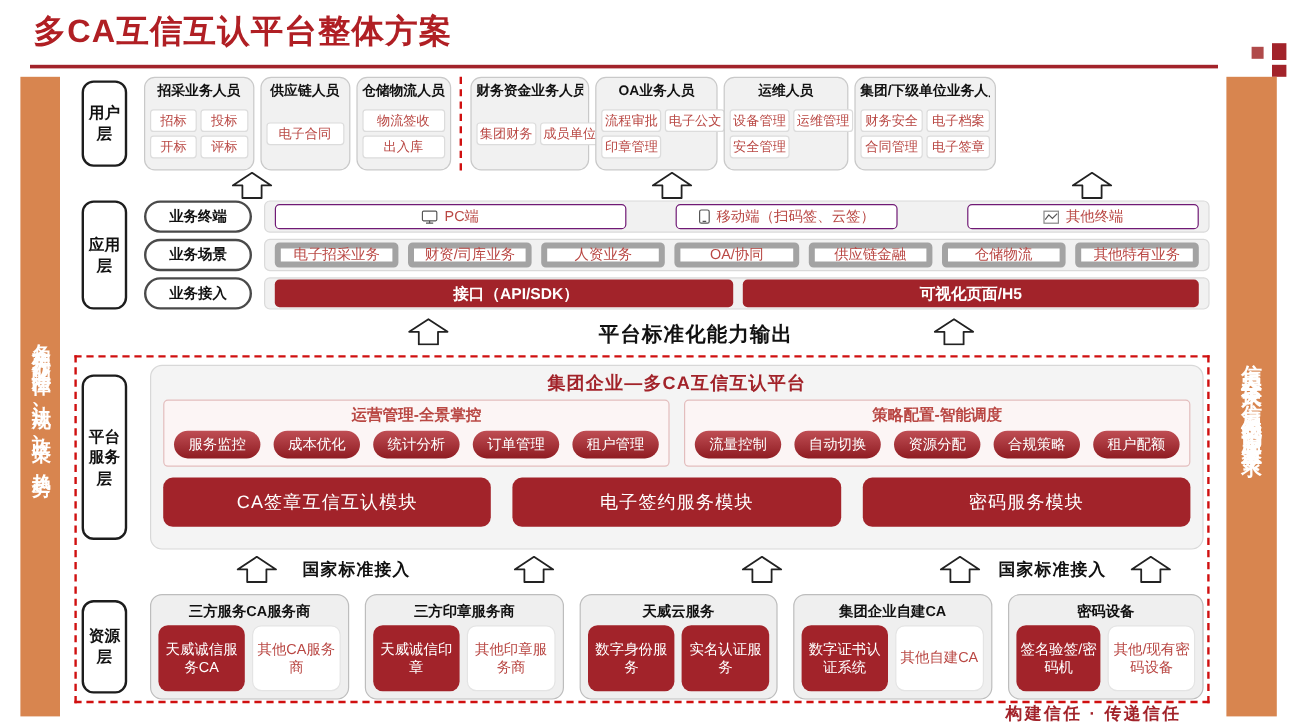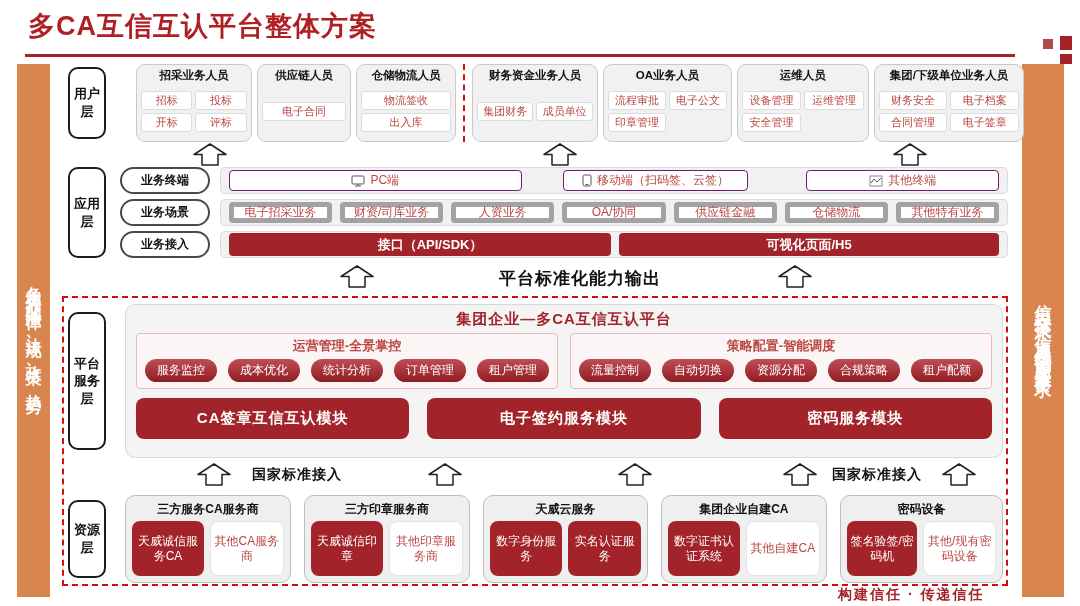--- a/index.html
+++ b/index.html
@@ -20,21 +20,21 @@
 
   .layer-label { position:absolute; left:68px; width:38px; border:2px solid #1d1d1d; border-radius:10px; background:#fff;
     display:flex; align-items:center; justify-content:center; font-weight:bold; font-size:13px; color:#111; text-align:center; z-index:3; }
   .layer-label span { width:2em; line-height:1.35; }
   .ll-user { top:67px; height:72px; }
   .ll-app { top:167px; height:91px; }
   .ll-platform { top:312px; height:138px; }
   .ll-resource { top:500px; height:78px; }
 
   
-  .user-band { position:absolute; left:136px; top:64px; width:888px; height:78px; display:flex; gap:5px; }
+  .user-band { position:absolute; left:120px; top:64px; width:710px; height:78px; display:flex; gap:5px; }
   .ugroup { background:#F1F1F1; border:1px solid #C9C9C9; border-radius:9px; padding:2px 4px 3px; display:flex; flex-direction:column; min-width:0; }
   .ugroup h4 { font-size:11.5px; text-align:center; color:#111; margin:1px 0 2px; white-space:nowrap; overflow:hidden; }
   .chips { display:grid; gap:3px; flex:1; align-content:center; }
   .cols2 { grid-template-columns:1fr 1fr; }
   .cols1 { grid-template-columns:1fr; }
   .chip { background:#fff; border:1px solid #DCDCDC; border-radius:3px; color:#B94743; font-size:11px; text-align:center;
     padding:1px 2px; display:flex; align-items:center; justify-content:center; white-space:nowrap; }
   .user-divider { flex:none; width:0; border-left:2px dashed #D01010; margin:0 2px; }
 
   .uparrow { position:absolute; width:34px; height:23px; }
@@ -56,21 +56,21 @@
 
   
   .platform-box { position:absolute; left:125px; top:304px; width:878px; height:154px; background:#F4F4F4; border:1px solid #D8D8D8; border-radius:10px; }
   .platform-title { text-align:center; font-size:15px; font-weight:bold; color:#A2232A; margin-top:5px; letter-spacing:1px; }
   .panel-row { display:flex; gap:12px; margin:4px 10px 0; }
   .panel { flex:1; background:#FCF5F5; border:1px solid #E3BDBD; border-radius:4px; padding:2px 6px 6px; }
   .panel h5 { text-align:center; color:#B94743; font-size:13px; font-weight:bold; margin:1px 0 4px; }
   .pill-row { display:flex; justify-content:center; gap:11px; }
   .pill { background:linear-gradient(#BF4E54,#8F1C22); color:#fff; font-size:12px; padding:3px 12px; border-radius:12px; white-space:nowrap; }
   .module-row { display:flex; gap:18px; margin:9px 10px 0; }
-  .module { flex:1; background:#A2232A; color:#fff; font-weight:bold; font-size:15px; text-align:center; padding:11px 0; border-radius:8px; letter-spacing:1px; }
+  .module { flex:1; background:#A2232A; color:#fff; font-weight:normal; font-size:15px; text-align:center; padding:11px 0; border-radius:8px; letter-spacing:1px; }
 
   .std-text { position:absolute; top:466px; font-size:14px; font-weight:bold; color:#111; letter-spacing:1px; }
 
   
   .res-band { position:absolute; left:125px; top:495px; width:878px; height:88px; display:flex; gap:13px; }
   .rgroup { background:#EFEFEF; border:1px solid #BDBDBD; border-radius:10px; padding:3px 6px 6px; display:flex; flex-direction:column; min-width:0; }
   .rgroup h4 { font-size:12px; text-align:center; color:#111; margin:2px 0 3px; white-space:nowrap; }
   .ritems { display:flex; gap:6px; flex:1; }
   .ritem { flex:1; border-radius:8px; display:flex; align-items:center; justify-content:center; text-align:center; font-size:12px; line-height:1.25; padding:2px 3px; }
   .ritem.filled { background:#A2232A; color:#fff; }

